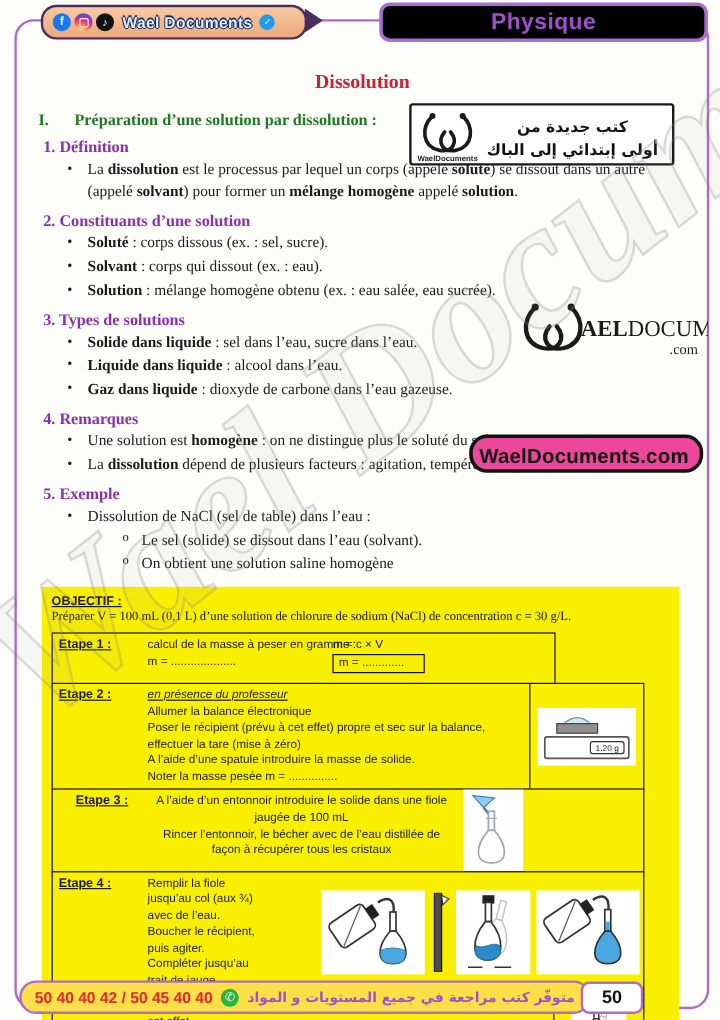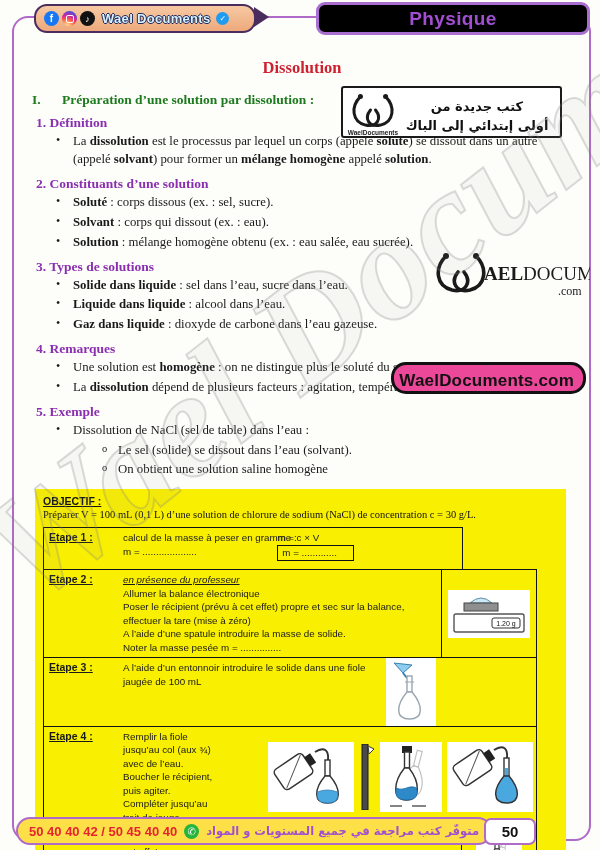--- a/index.html
+++ b/index.html
@@ -77,21 +77,21 @@
   .step-line{position:relative;}
   .step-line.iu .sltxt{font-style:italic;text-decoration:underline;}
   .tail{position:absolute;left:46%;top:0;white-space:nowrap;}
   .tailbox{border:1.2px solid #111;padding:0 16px 1px 4px;background:#f9ef00;}
   .step-img{display:flex;align-items:center;gap:5px;flex:none;}
   .imgbox{background:#fff;padding:2px;display:flex;align-items:center;justify-content:center;}
   .imgbox.dark-bar{background:transparent;padding:0;}
   .step-0{width:80%;min-height:42px;}
   .step-1{width:94%;min-height:84px;}
   .step-1 .step-img{width:94px;border-left:1.8px solid #111;justify-content:center;}
-  .step-2{width:94%;min-height:64px;}
+  .step-2{width:94%;min-height:64px;text-align:center;}
   .step-2 .step-img{width:150px;justify-content:flex-start;padding-left:2px;}
   .step-3{width:94%;min-height:92px;}
   .step-3 .step-img{width:304px;justify-content:flex-end;padding-right:3px;}
   .step-4{width:94%;min-height:54px;}
   .step-4 .step-img{width:74px;border-left:1.8px solid #111;justify-content:center;}
 
   
   .footer-pill{position:absolute;left:16px;bottom:5px;height:24px;z-index:30;
     border:2.5px solid #b06ac8;border-radius:14px;background:#fde047;
     display:flex;align-items:center;gap:7px;padding:0 11px;justify-content:space-between;}
@@ -256,20 +256,21 @@
     <rect x="42" y="26" width="28" height="10" rx="2" fill="#fff" stroke="#333" stroke-width="1"></rect>
     <text x="56" y="34" text-anchor="middle" font-family="Liberation Sans, sans-serif" font-size="7" fill="#111">1.20 g</text>
   </svg>
 </span>
           </div>
         </div>
         <div class="step-row step-2">
           <div class="step-label">Etape 3 :</div>
           <div class="step-text">
             <div class="step-line"><span class="sltxt">A l’aide d’un entonnoir introduire le solide dans une fiole jaugée de 100 mL</span></div>
+            <div class="step-line"><span class="sltxt">Rincer l’entonnoir, le bécher avec de l’eau distillée de façon à récupérer tous les cristaux</span></div>
           </div>
           <div class="step-img">
             <span class="imgbox flask-funnel">
   <svg width="46" height="64" viewBox="0 0 46 64">
     <polygon points="6,3 24,5 15,13" fill="#8ecdf0" stroke="#3a7fae" stroke-width="1"></polygon>
     <path d="M15 13 L19 18" stroke="#3a7fae" stroke-width="2"></path>
     <rect x="19" y="16" width="5" height="16" fill="#fff" stroke="#9aa6b2" stroke-width="1.4"></rect>
     <path d="M19 32 C8 45 7 59 21.5 59 C36 59 35 45 24 32 Z" fill="#fff" stroke="#9aa6b2" stroke-width="1.4"></path>
     <line x1="17" y1="22" x2="26" y2="22" stroke="#9aa6b2" stroke-width="1"></line>
   </svg>

